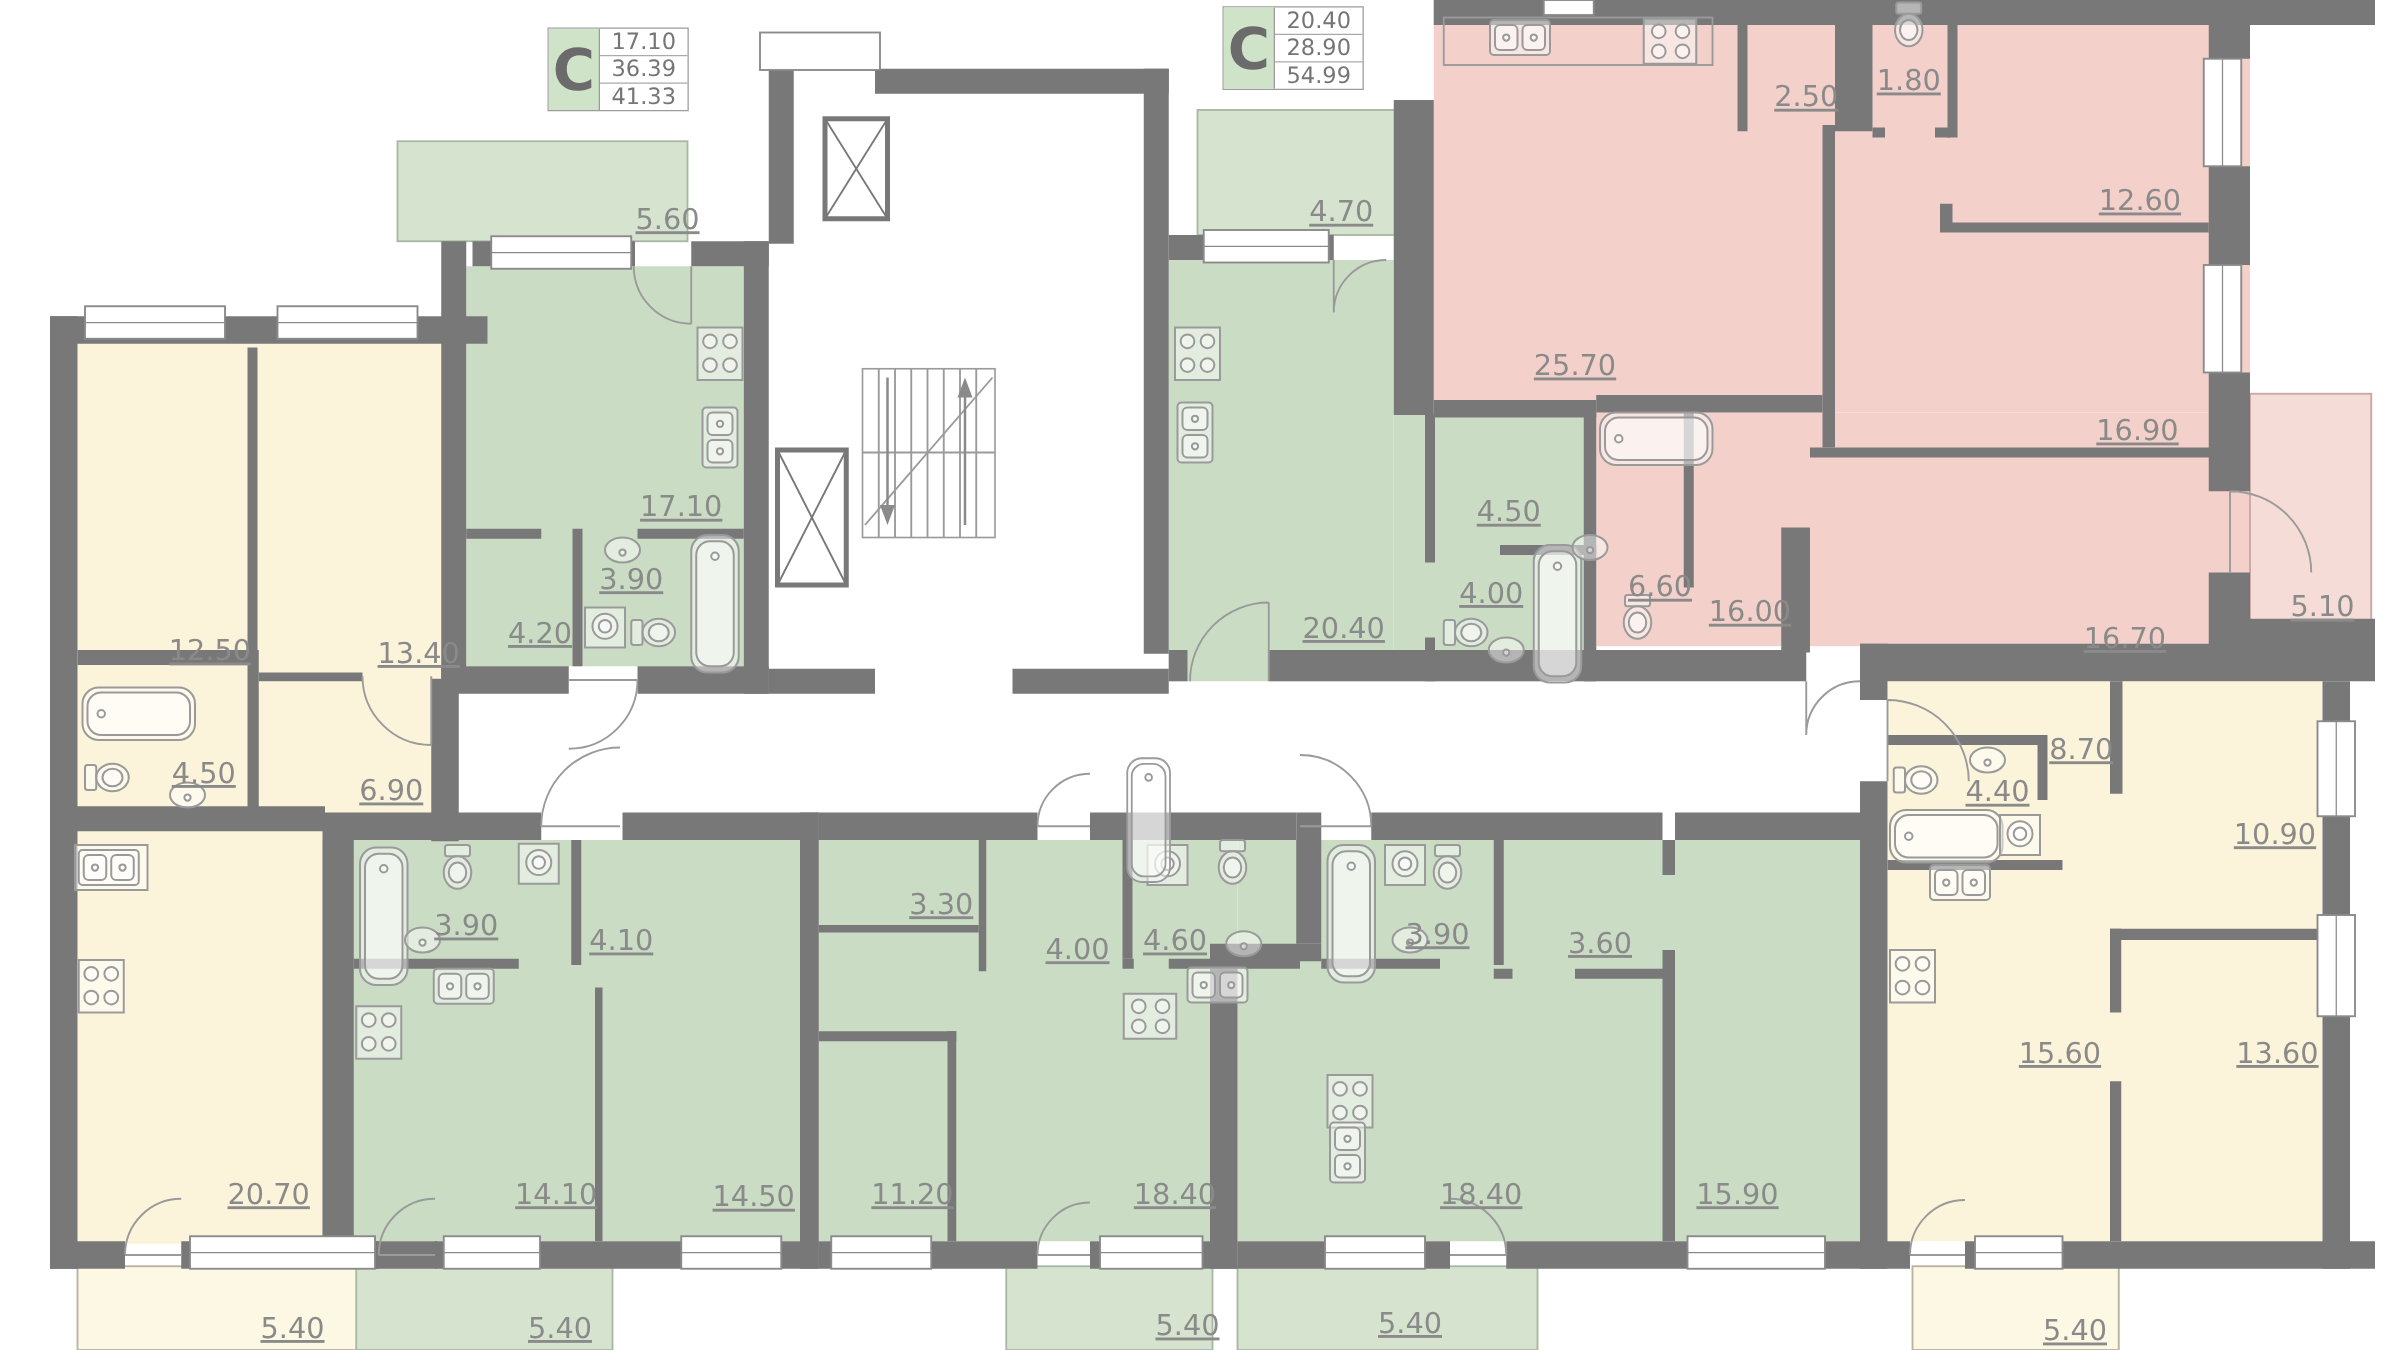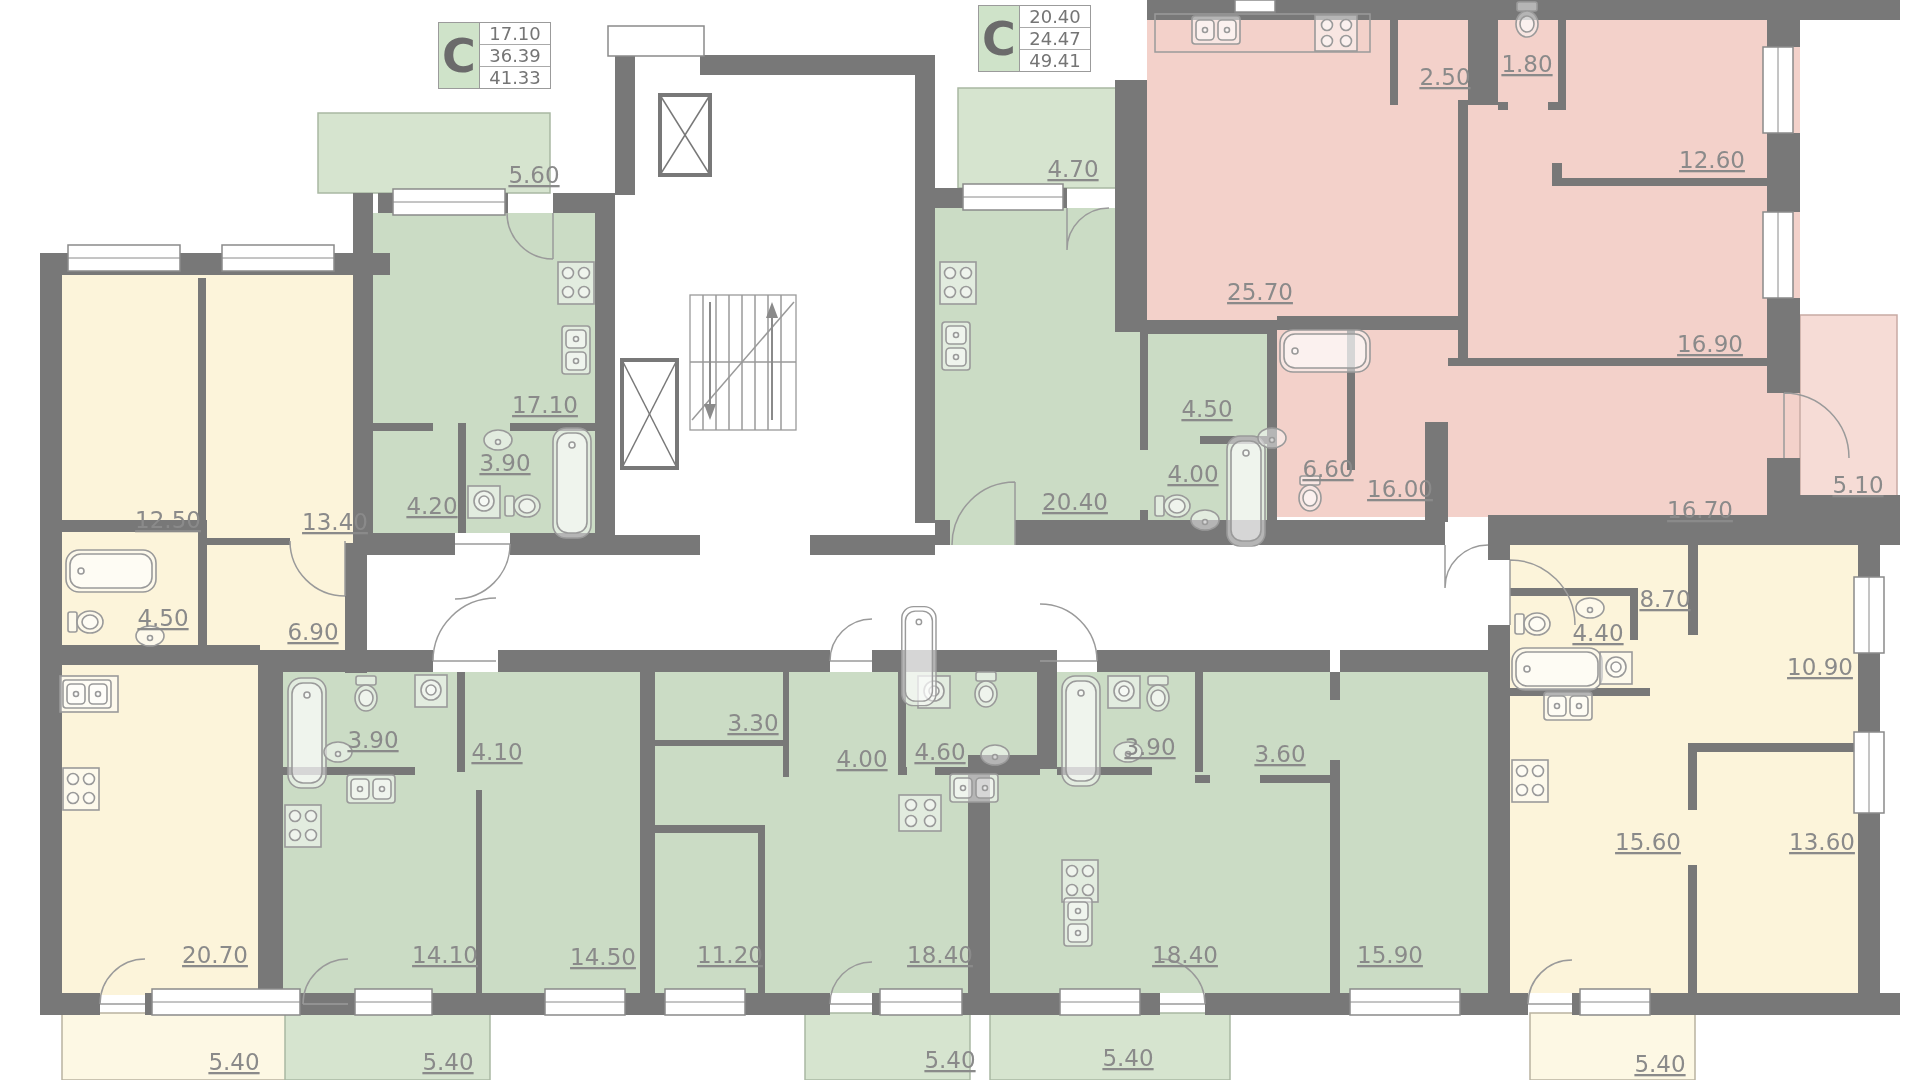--- a/index.html
+++ b/index.html
@@ -392,18 +392,18 @@
     <div class="legend-vals">
       <div>17.10</div>
       <div>36.39</div>
       <div>41.33</div>
     </div>
   </div>
   <div class="legend" style="left:978px;top:5px;">
     <div class="legend-c">C</div>
     <div class="legend-vals">
       <div>20.40</div>
-      <div>24.47</div>
-      <div>49.41</div>
+      <div>28.90</div>
+      <div>54.99</div>
     </div>
   </div>
 
 </div>
 
 </body></html>

